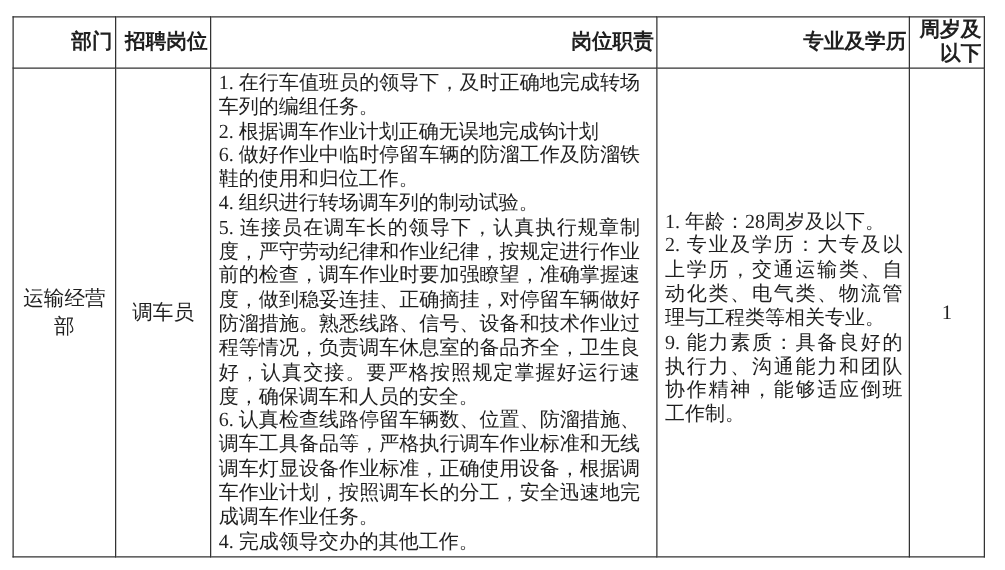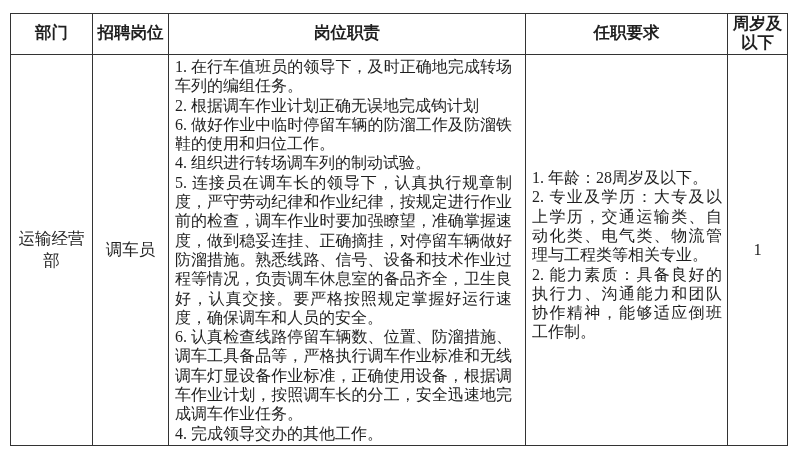--- a/index.html
+++ b/index.html
@@ -31,21 +31,21 @@
   col.c-dept  { width: 82px; }
   col.c-pos   { width: 76px; }
   col.c-resp  { width: 357px; }
   col.c-req   { width: 202px; }
   col.c-count { width: 60px; }
 
   table.recruit th {
     height: 37px;
     font-size: 16.5px;
     font-weight: bold;
-    text-align: center;
+    text-align: right;
     vertical-align: middle;
     line-height: 1.15;
     padding: 1px 2px;
   }
   td.cell-center {
     text-align: center;
     vertical-align: middle;
     font-size: 16.5px;
     line-height: 1.35;
     padding: 2px 4px;
@@ -76,38 +76,38 @@
     <col class="c-pos">
     <col class="c-resp">
     <col class="c-req">
     <col class="c-count">
   </colgroup>
   <thead>
     <tr>
       <th>部门</th>
       <th>招聘岗位</th>
       <th>岗位职责</th>
-      <th>任职要求</th>
+      <th>专业及学历</th>
       <th>周岁及以下</th>
     </tr>
   </thead>
   <tbody>
     <tr>
       <td class="cell-center">运输经营部</td>
       <td class="cell-center">调车员</td>
       <td class="cell-resp">
         <p class="para">1. 在行车值班员的领导下，及时正确地完成转场车列的编组任务。</p>
         <p class="para">2. 根据调车作业计划正确无误地完成钩计划</p>
         <p class="para">6. 做好作业中临时停留车辆的防溜工作及防溜铁鞋的使用和归位工作。</p>
         <p class="para">4. 组织进行转场调车列的制动试验。</p>
         <p class="para">5. 连接员在调车长的领导下，认真执行规章制度，严守劳动纪律和作业纪律，按规定进行作业前的检查，调车作业时要加强瞭望，准确掌握速度，做到稳妥连挂、正确摘挂，对停留车辆做好防溜措施。熟悉线路、信号、设备和技术作业过程等情况，负责调车休息室的备品齐全，卫生良好，认真交接。要严格按照规定掌握好运行速度，确保调车和人员的安全。</p>
         <p class="para">6. 认真检查线路停留车辆数、位置、防溜措施、调车工具备品等，严格执行调车作业标准和无线调车灯显设备作业标准，正确使用设备，根据调车作业计划，按照调车长的分工，安全迅速地完成调车作业任务。</p>
         <p class="para">4. 完成领导交办的其他工作。</p>
       </td>
       <td class="cell-req">
         <p class="para">1. 年龄：28周岁及以下。</p>
         <p class="para">2. 专业及学历：大专及以上学历，交通运输类、自动化类、电气类、物流管理与工程类等相关专业。</p>
-        <p class="para">2. 能力素质：具备良好的执行力、沟通能力和团队协作精神，能够适应倒班工作制。</p>
+        <p class="para">9. 能力素质：具备良好的执行力、沟通能力和团队协作精神，能够适应倒班工作制。</p>
       </td>
       <td class="cell-center">1</td>
     </tr>
   </tbody>
 </table>
 
 </body></html>

